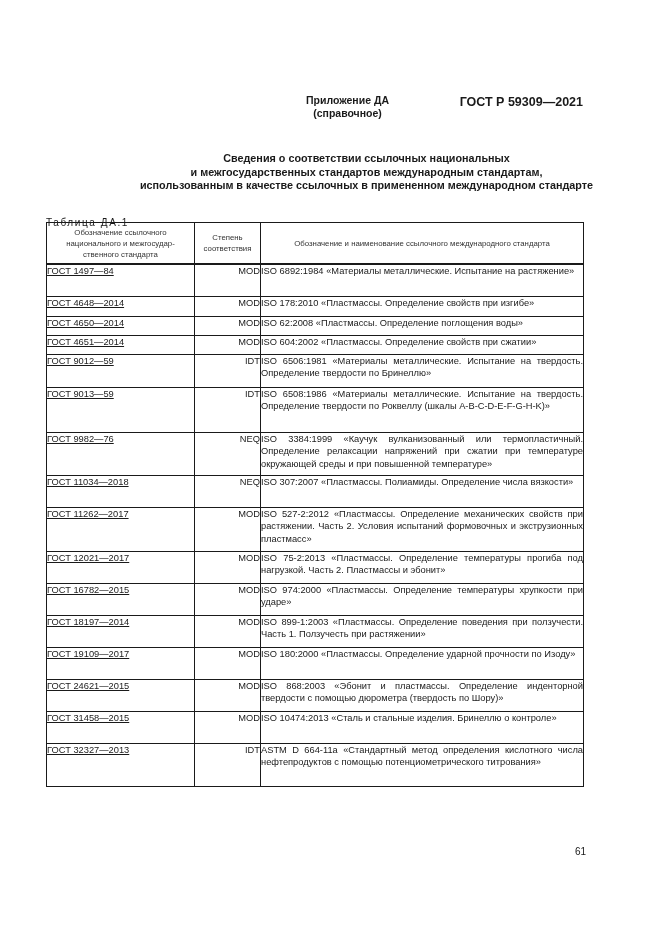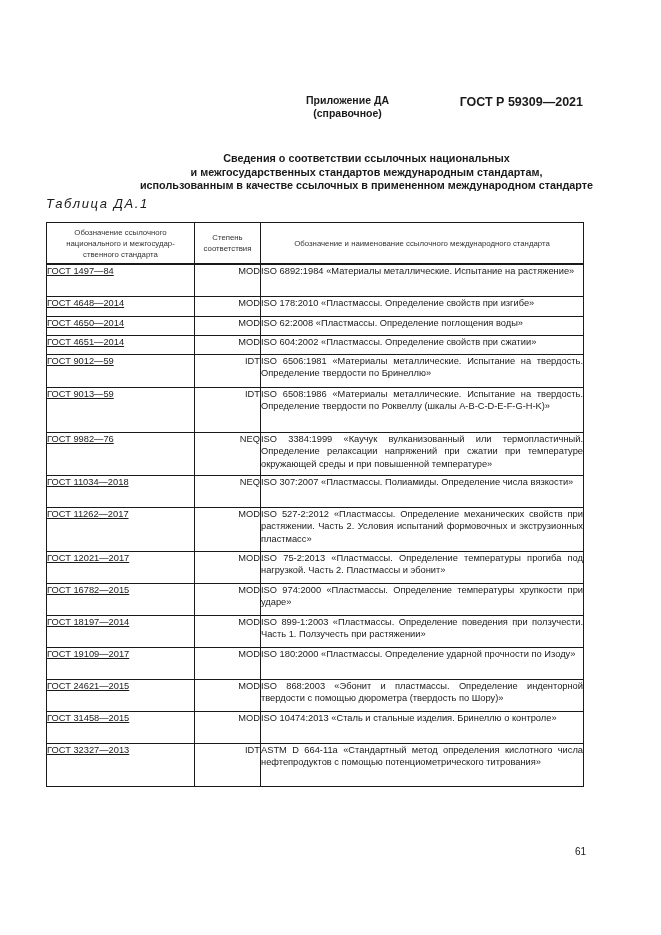--- a/index.html
+++ b/index.html
@@ -42,25 +42,24 @@
       width: 661px;
       text-align: center;
       font-size: 10.8px;
       font-weight: bold;
       line-height: 13.6px;
       margin-left: 36px;
     }
     .section-title div { white-space: nowrap; }
     .table-caption {
       position: absolute;
-      top: 196px;
+      top: 217px;
       left: 46px;
-      font-size: 13px;
+      font-size: 10px;
       letter-spacing: 1.6px;
-      font-style: italic;
     }
     table.ref-table {
       position: absolute;
       top: 222px;
       left: 46px;
       width: 537px;
       border-collapse: collapse;
       table-layout: fixed;
       font-size: 9.3px;
       line-height: 12.6px;

